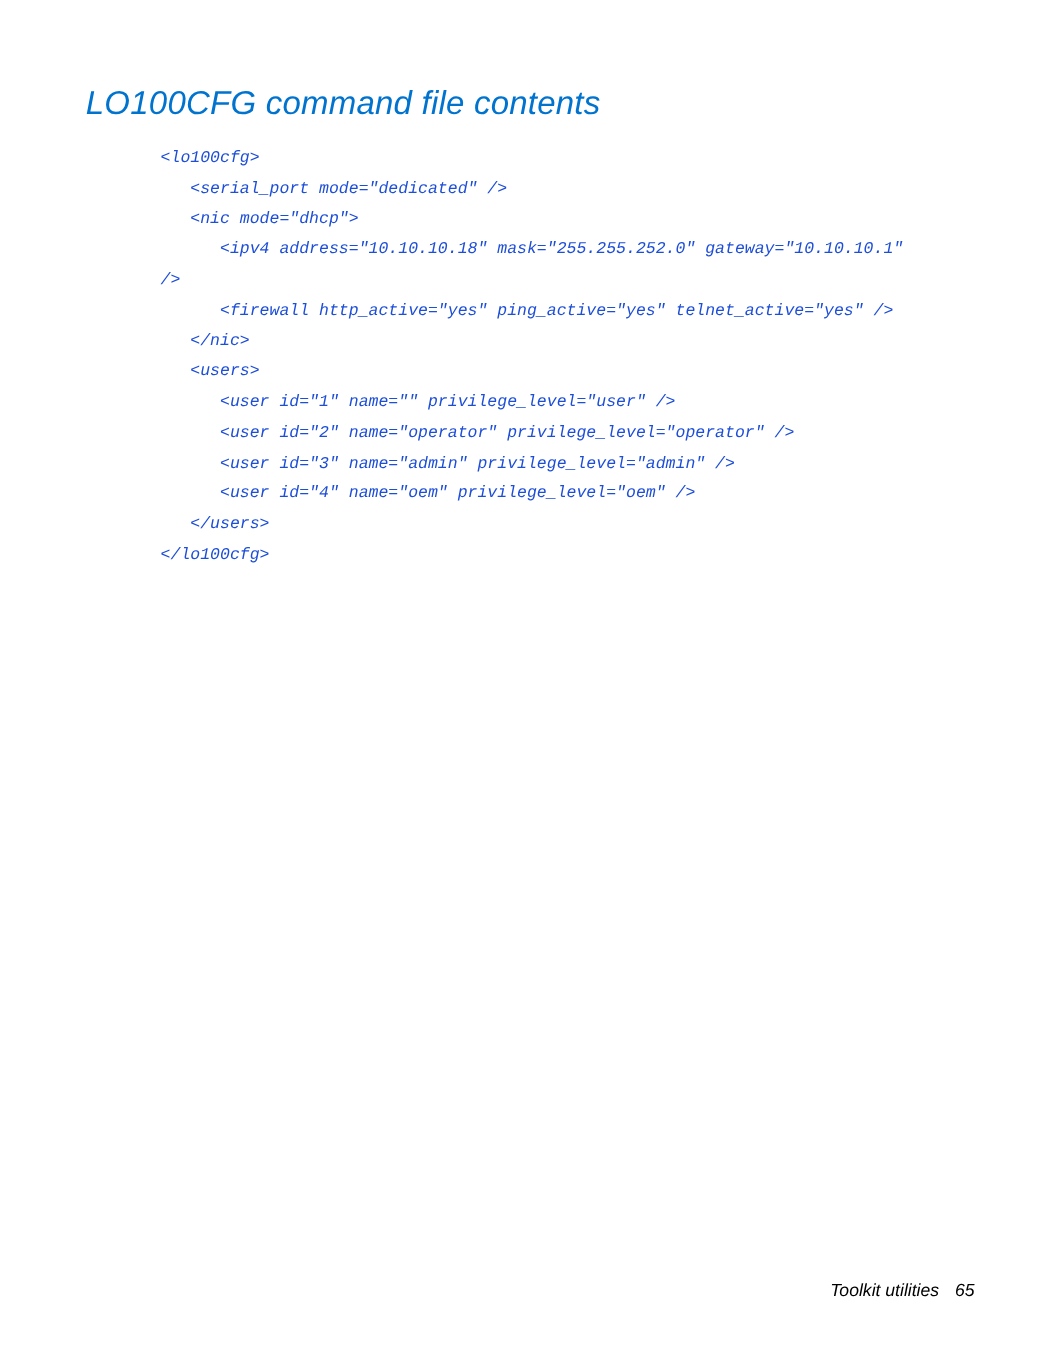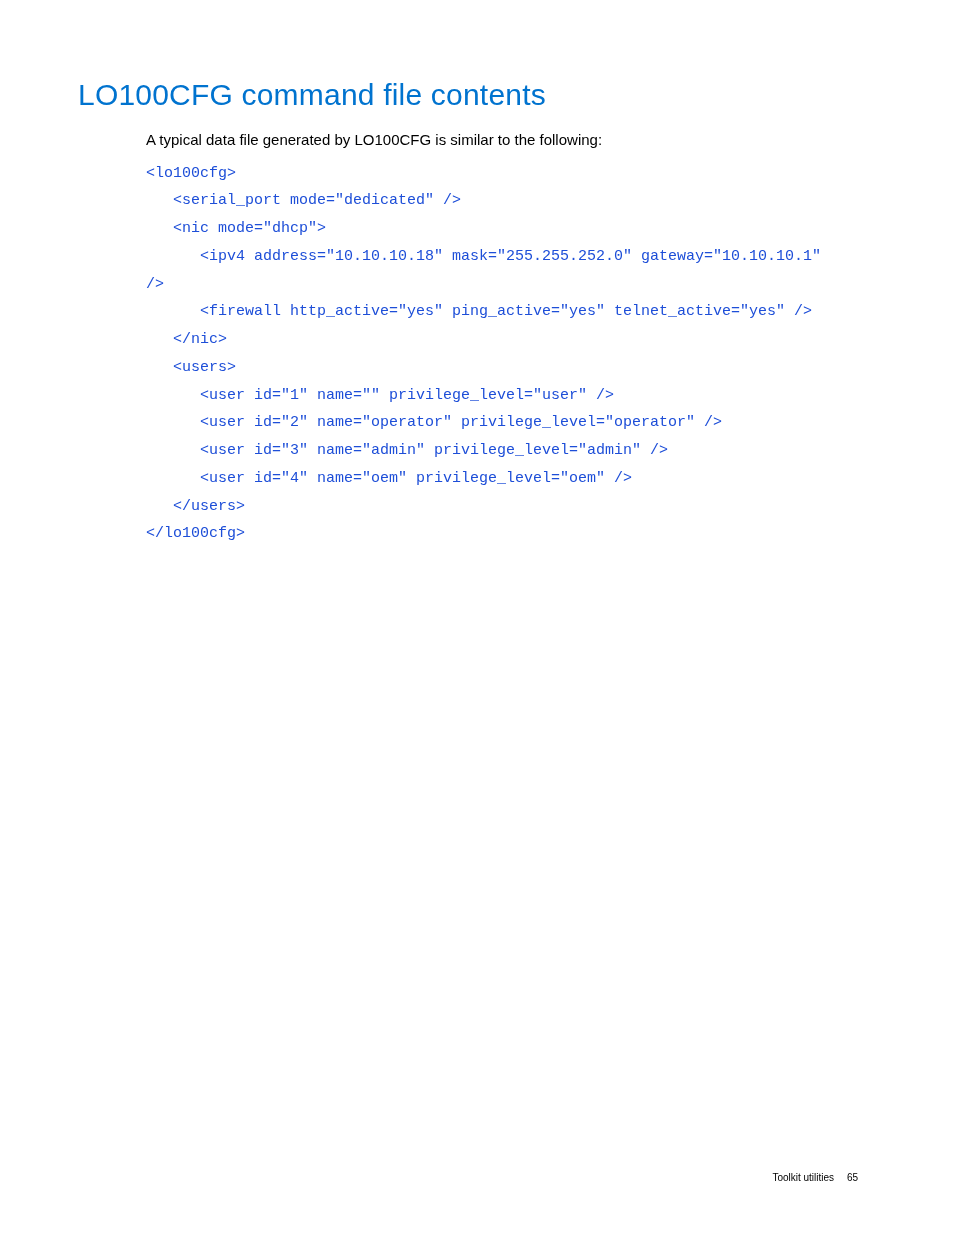--- a/index.html
+++ b/index.html
@@ -11,20 +11,21 @@
     font-family: Arial, Helvetica, sans-serif;
     color: #000;
     position: relative;
     box-sizing: border-box;
   }
   .page {
     padding: 78px 99px 40px 78px;
     box-sizing: border-box;
     height: 100%;
     position: relative;
+    font-style: italic;
   }
   h1.section-title {
     font-family: "Trebuchet MS", "Futura", Arial, sans-serif;
     font-weight: 400;
     font-size: 30px;
     color: #0073cf;
     margin: 0 0 18px 0;
     letter-spacing: 0.2px;
   }
   .intro {
@@ -36,33 +37,32 @@
     font-family: "Courier New", Courier, monospace;
     font-size: 15px;
     white-space: pre;
     line-height: 1.85;
     margin-left: 68px;
     color: #1d4ed8;
   }
   .footer {
     position: absolute;
     bottom: 52px;
-    right: 96px;
-    font-size: 10px;
+    right: 68px;
+    font-size: 16px;
   }
   .footer .label {
     margin-right: 10px;
   }
 </style>
 </head>
 <body>
 
 <div class="page">
   <h1 class="section-title">LO100CFG command file contents</h1>
-  <p class="intro">A typical data file generated by LO100CFG is similar to the following:</p>
   <div class="code-block">&lt;lo100cfg&gt;
    &lt;serial_port mode="dedicated" /&gt;
    &lt;nic mode="dhcp"&gt;
       &lt;ipv4 address="10.10.10.18" mask="255.255.252.0" gateway="10.10.10.1"
 /&gt;
       &lt;firewall http_active="yes" ping_active="yes" telnet_active="yes" /&gt;
    &lt;/nic&gt;
    &lt;users&gt;
       &lt;user id="1" name="" privilege_level="user" /&gt;
       &lt;user id="2" name="operator" privilege_level="operator" /&gt;

